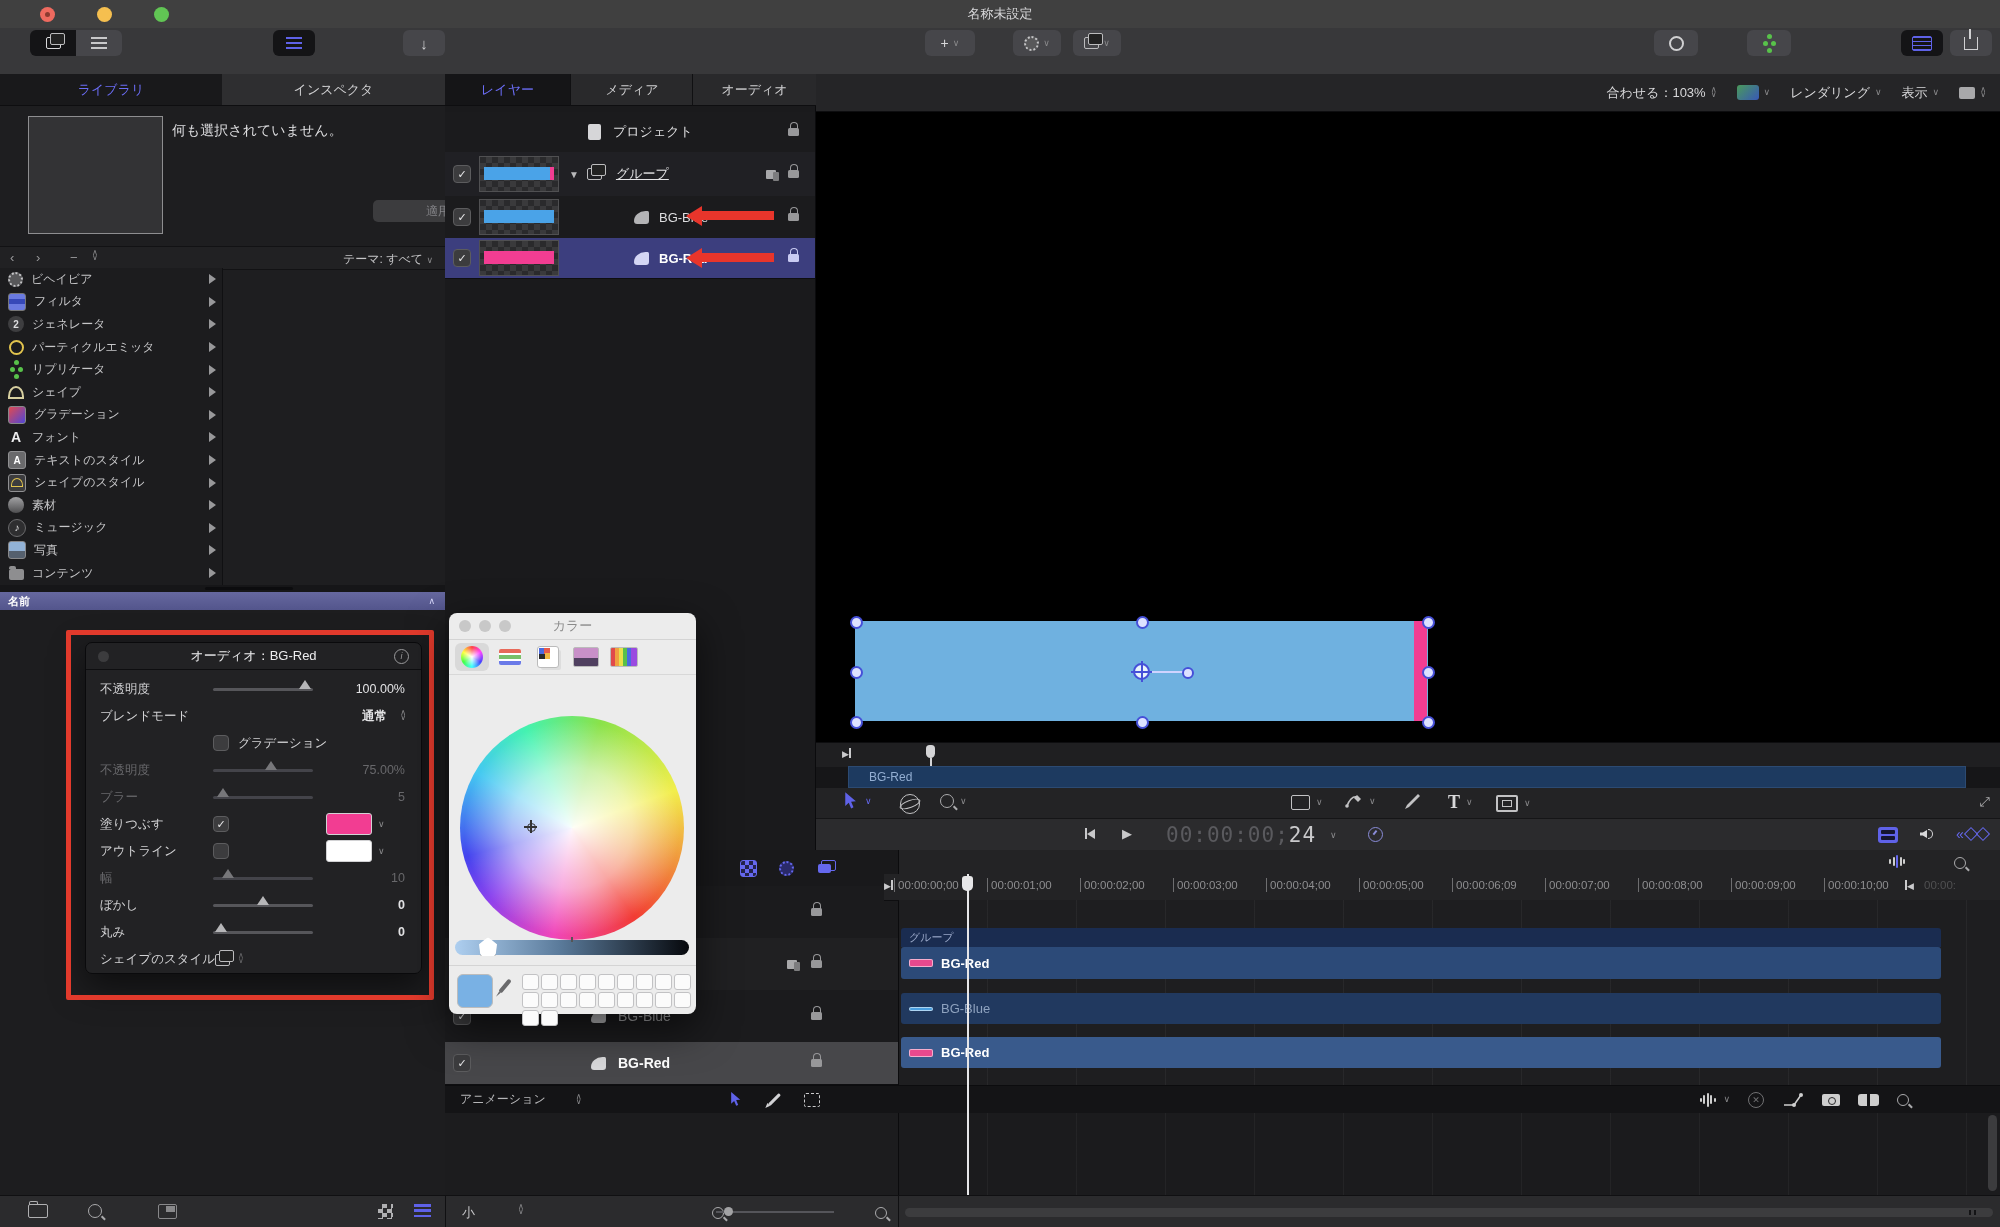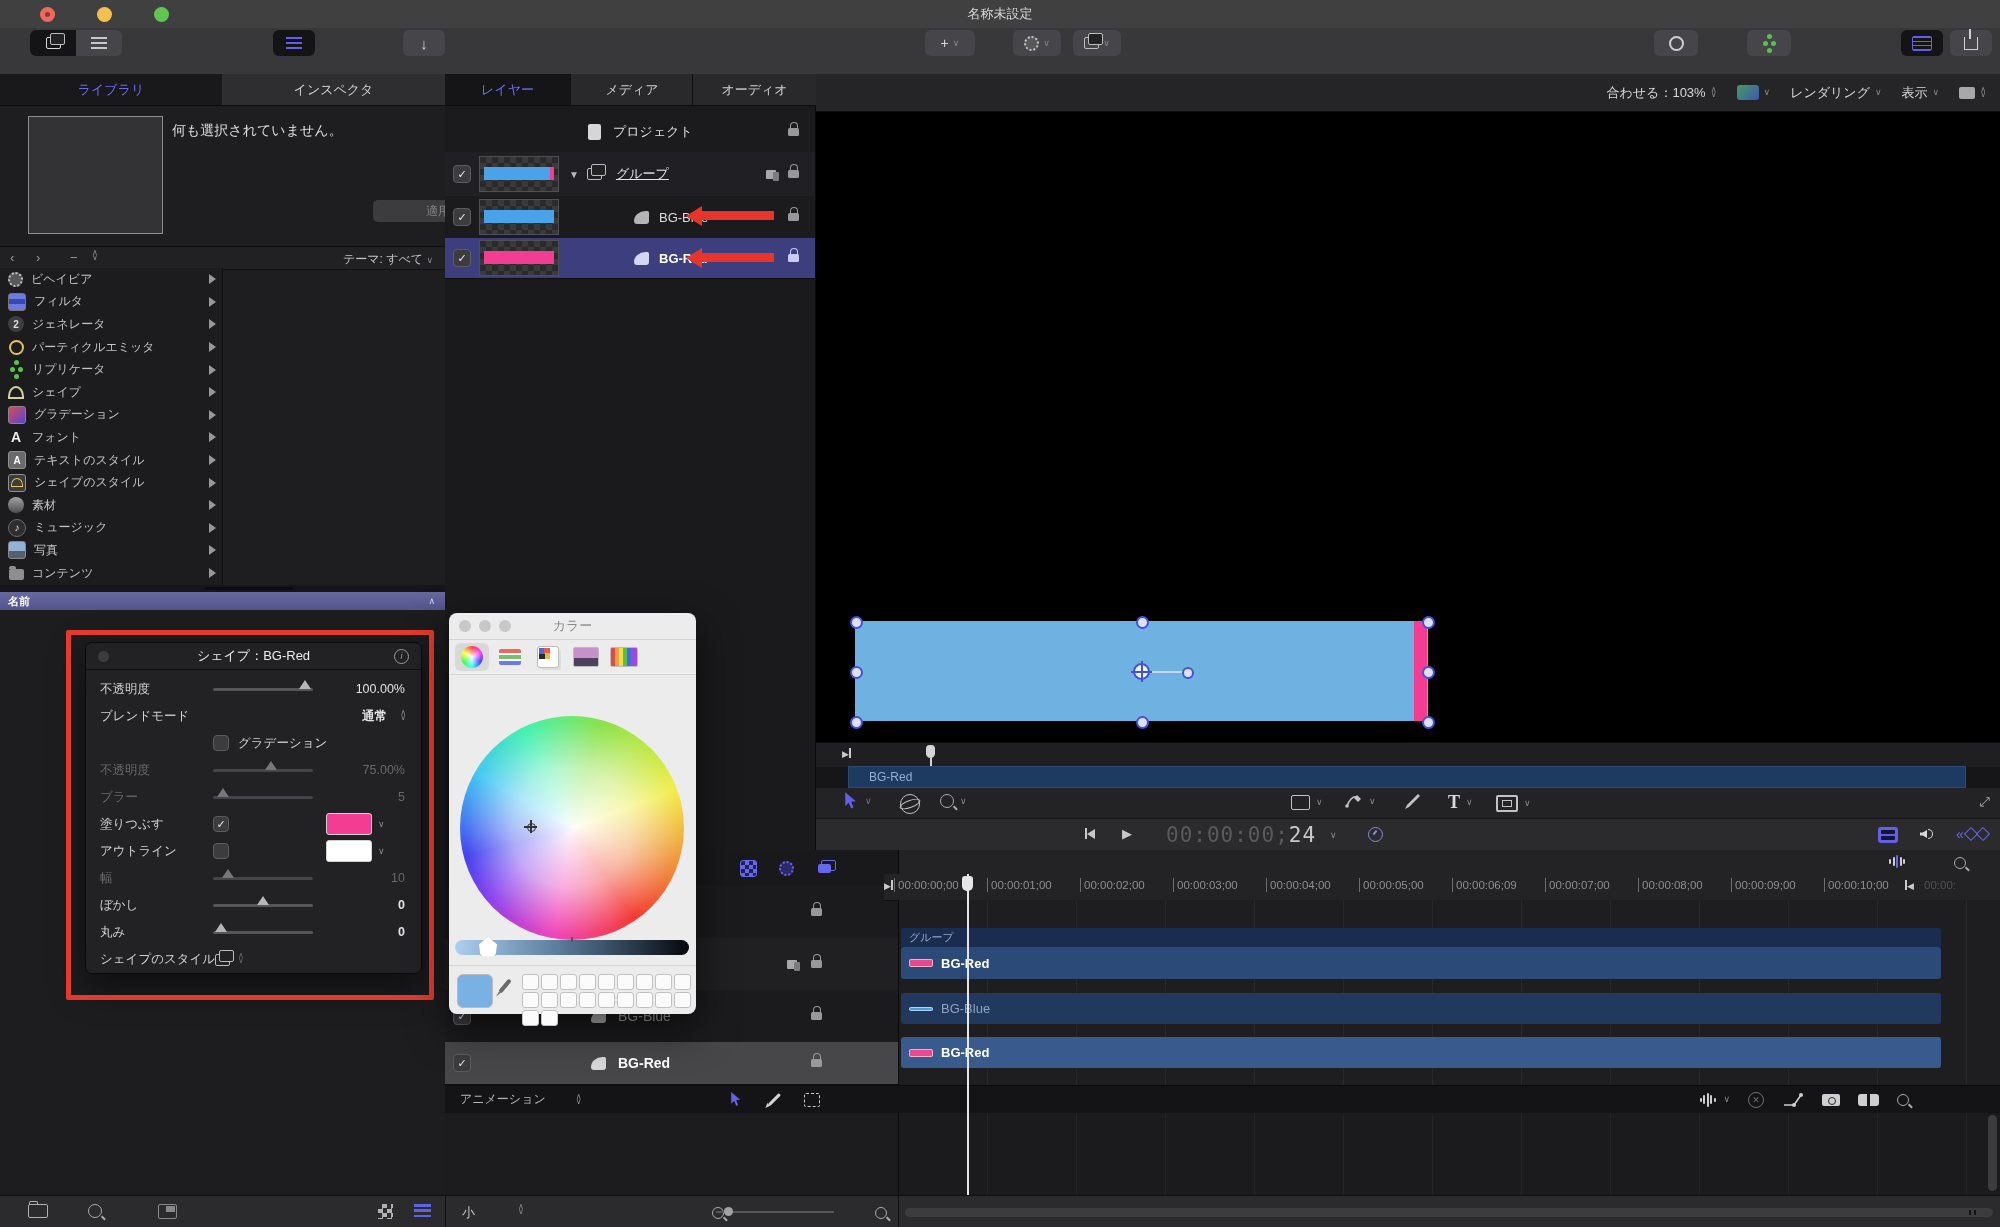--- a/index.html
+++ b/index.html
@@ -606,21 +606,21 @@
     <i class="abs" style="left:898px;top:0;width:1px;height:32px;background:#101012;"></i>
     <div class="abs" style="left:905px;top:12px;width:1088px;height:9px;background:#3c3c3e;border-radius:5px;">
       <i style="position:absolute;right:22px;top:2px;width:2px;height:5px;background:#141416;display:block;"></i>
       <i style="position:absolute;right:17px;top:2px;width:2px;height:5px;background:#141416;display:block;"></i>
     </div>
   </div>
 
   <div class="abs" style="left:85px;top:642px;width:335px;height:330px;background:rgba(34,34,36,.97);border:1px solid #0a0a0c;border-radius:7px;box-shadow:0 12px 34px rgba(0,0,0,.55);z-index:30;">
     <div class="abs flex" style="left:0;top:0;width:100%;height:26px;border-bottom:1px solid #0e0e10;">
       <span style="margin-left:12px;width:11px;height:11px;border-radius:50%;background:#3c3c3e;"></span>
-      <span style="position:absolute;left:0;width:100%;text-align:center;font-size:13px;color:#ececee;">シェイプ：BG-Red</span>
+      <span style="position:absolute;left:0;width:100%;text-align:center;font-size:13px;color:#ececee;">オーディオ：BG-Red</span>
       <span style="margin-left:auto;margin-right:12px;width:13px;height:13px;border:1.4px solid #9a9a9c;border-radius:50%;color:#9a9a9c;font-size:9px;display:flex;align-items:center;justify-content:center;font-style:italic;z-index:1;">i</span>
     </div>
 
     <div class="hud-row" style="top:34px;">
       <span class="hud-lab">不透明度</span>
       <span class="slider">
           <span class="knob" style="left:86%;"></span>
         </span>
       <span class="hud-val">100.00%</span>
     </div>

